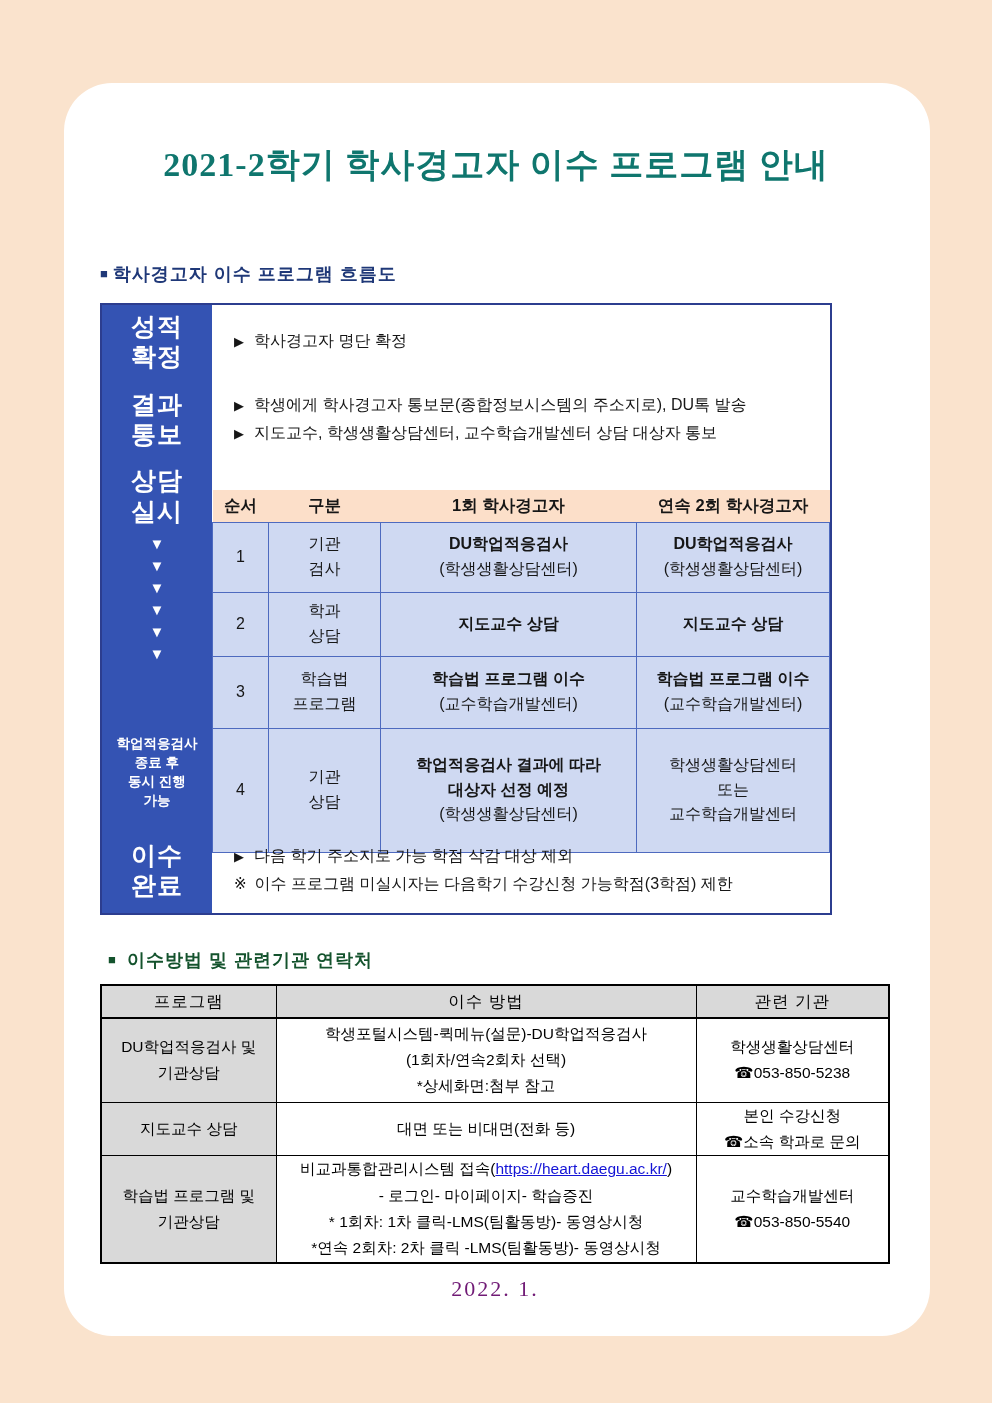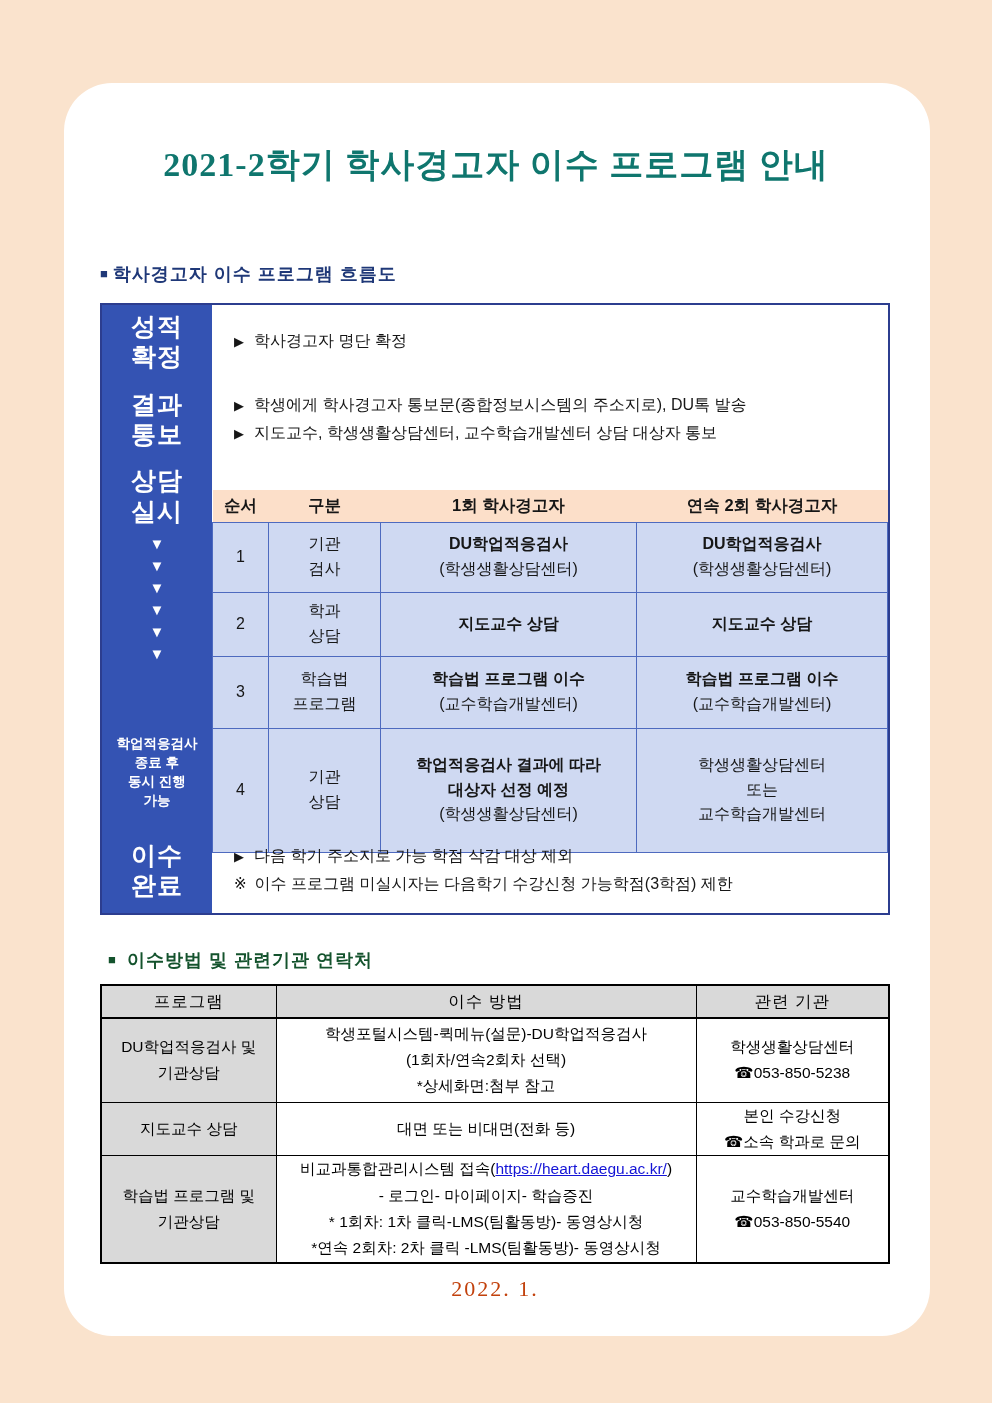--- a/index.html
+++ b/index.html
@@ -10,21 +10,21 @@
   .title { position:absolute; left:0; top:142px; width:100%; text-align:center;
            font-family:"Liberation Serif","DejaVu Serif",serif; font-size:34px; font-weight:bold;
            color:#0f766e; letter-spacing:1px; }
 
   .sec-heading { position:absolute; font-size:18px; font-weight:bold; letter-spacing:1px; }
   .sec1 { left:100px; top:262px; color:#1f3878; }
   .sec2 { left:108px; top:948px; color:#14532d; }
   .sq { font-size:13px; vertical-align:2px; margin-right:4px; }
 
   
-  .flow { position:absolute; left:100px; top:303px; width:790px; height:612px;
+  .flow { position:absolute; left:100px; top:303px; width:732px; height:612px;
           border:2px solid #2c3d8f; background:#fff; display:flex; }
   .sidebar { width:110px; background:#3453b3; color:#ffffff; display:flex; flex-direction:column;
              align-items:center; text-align:center; flex-shrink:0; }
   .stage { font-size:25px; font-weight:bold; line-height:1.22; white-space:pre-line; letter-spacing:1px; }
   .seg { width:100%; display:flex; flex-direction:column; align-items:center; }
   .seg1 { height:72px; justify-content:center; }
   .seg2 { height:84px; justify-content:center; }
   .seg3 { height:366px; }
   .seg4 { height:86px; justify-content:center; }
   .arrows { display:flex; flex-direction:column; align-items:center; gap:7px; margin-top:10px; }
@@ -59,21 +59,21 @@
   table.contact th { background:#d9d9d9; border:1px solid #000; border-bottom:2px solid #000;
                      height:33px; font-size:16.5px; font-weight:normal; letter-spacing:1px; }
   table.contact td { border:1px solid #000; text-align:center; vertical-align:middle;
                      font-size:15.5px; line-height:1.7; }
   td.prog { background:#d9d9d9; white-space:pre-line; font-size:16px; }
   .cr1 td { height:84px; } .cr2 td { height:53px; } .cr3 td { height:100px; }
   .preline { white-space:pre-line; }
   a.heart-link { color:#1414d6; text-decoration:underline; }
 
   .date { position:absolute; left:100px; top:1276px; width:790px; text-align:center;
-          font-family:"Liberation Serif","DejaVu Serif",serif; font-size:22px; color:#c2410c; letter-spacing:2px; }
+          font-family:"Liberation Serif","DejaVu Serif",serif; font-size:22px; color:#701a75; letter-spacing:2px; }
 </style>
 </head>
 <body>
 
 <div class="page">
   <div class="card"></div>
 
   <div class="title">2021-2학기 학사경고자 이수 프로그램 안내</div>
 
   <div class="sec-heading sec1"><span class="sq">■</span><span>학사경고자 이수 프로그램 흐름도</span></div>

